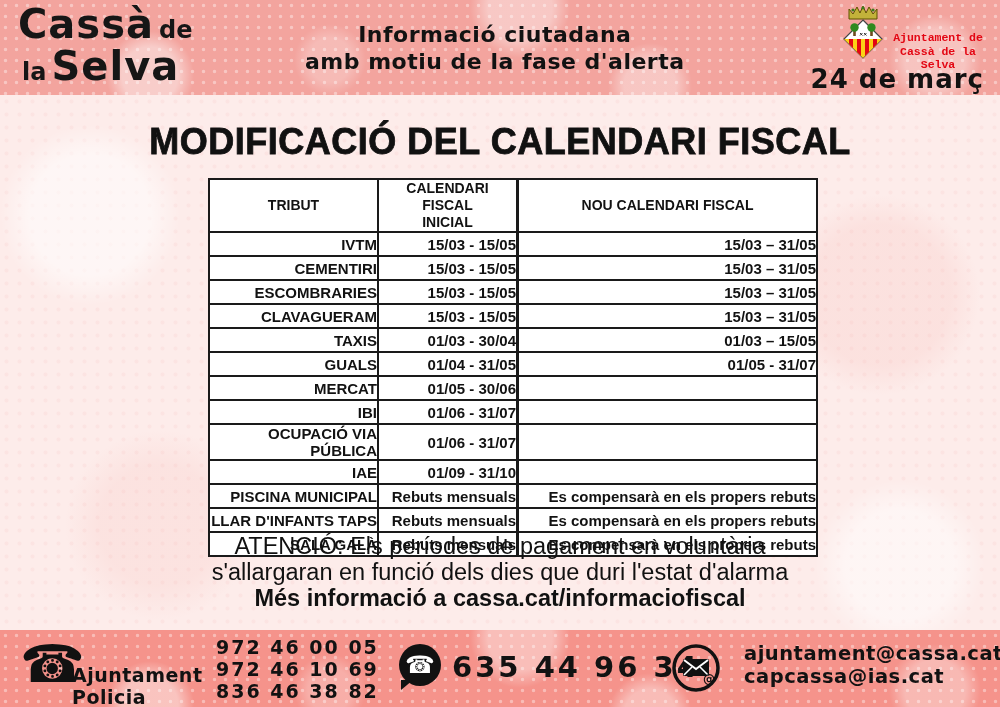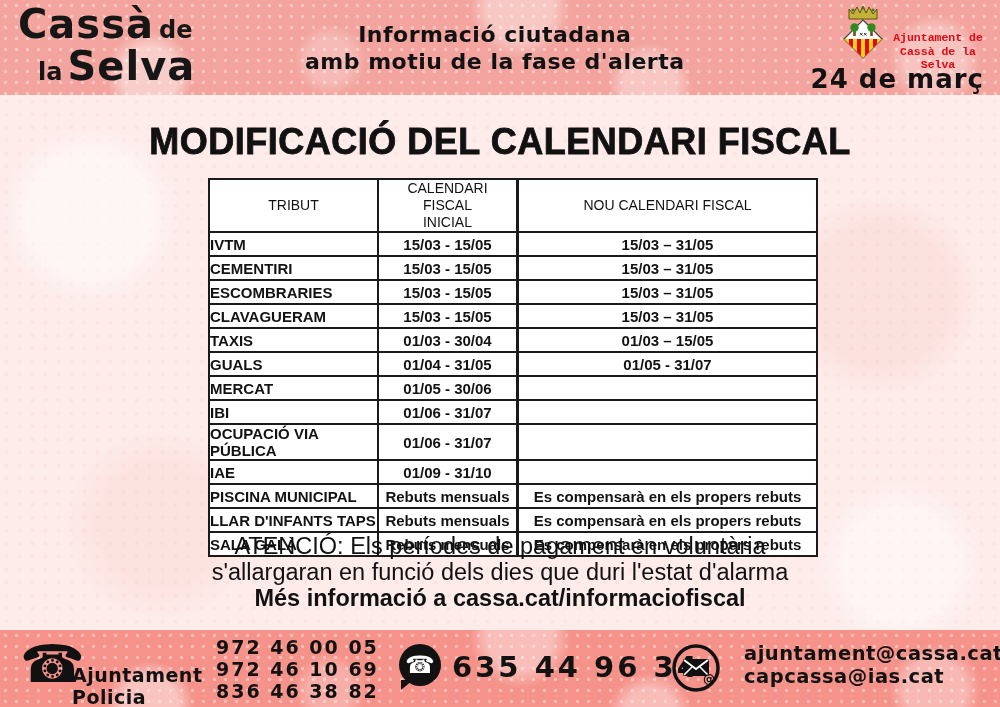--- a/index.html
+++ b/index.html
@@ -33,21 +33,21 @@
       radial-gradient(circle at 880px 200px, rgba(244,170,164,.16) 0 70px, rgba(244,170,164,0) 100px),
       radial-gradient(circle at 160px 430px, rgba(244,170,164,.14) 0 60px, rgba(244,170,164,0) 95px),
       radial-gradient(circle at 900px 470px, rgba(255,255,255,.5) 0 55px, rgba(255,255,255,0) 85px),
       radial-gradient(rgba(244,170,164,.12) 1.5px, rgba(244,170,164,0) 2.4px);
     background-size:auto,auto,auto,auto,13px 13px;
   }
 
   
   .logo{position:absolute;left:18px;top:4px;color:#161616;font-family:"DejaVu Sans",sans-serif;line-height:1;}
   .logo .l1{white-space:nowrap;}
-  .logo .l2{white-space:nowrap;margin-top:2px;margin-left:20px;}
+  .logo .l2{white-space:nowrap;margin-top:2px;margin-left:4px;}
   .logo .big{font-size:40px;font-weight:bold;letter-spacing:1px;}
   .logo .small{font-size:24px;font-weight:bold;}
 
   .info-text{
     position:absolute;left:305px;top:21px;
     font-size:22px;font-weight:bold;color:#121212;
     line-height:27px;letter-spacing:.5px;font-family:"DejaVu Sans",sans-serif;text-align:center;
   }
 
   .crest{position:absolute;left:841px;top:3px;}
@@ -73,24 +73,24 @@
   
   table.fiscal{
     position:absolute;left:208px;top:178px;
     border-collapse:collapse;background:#fff;
     font-family:"Liberation Sans",sans-serif;
   }
   table.fiscal th, table.fiscal td{
     border:2px solid #1a1a1a;color:#121212;
   }
   table.fiscal th{
-    height:44px;font-size:14px;font-weight:normal;text-align:center;
+    height:44px;font-size:14px;font-weight:bold;text-align:center;
     padding:0 2px;line-height:17px;
   }
-  table.fiscal td{height:22px;font-size:15px;font-weight:bold;padding:0;}
+  table.fiscal td{height:22px;font-size:15px;font-weight:bold;padding:0;text-align:right;}
   .col1{width:163px;} .col2{width:133px;} .col3{width:293px;}
   td.c-trib{text-align:left;padding-left:6px;}
   td.c-ini,{text-align:center;}
   td.c-ini{text-align:center;}
   td.c-nou{text-align:center;}
   .v2{border-left-width:2px !important;}
   .v3{border-left-width:3px !important;}
   .red{color:#ee1111;}
 
   

